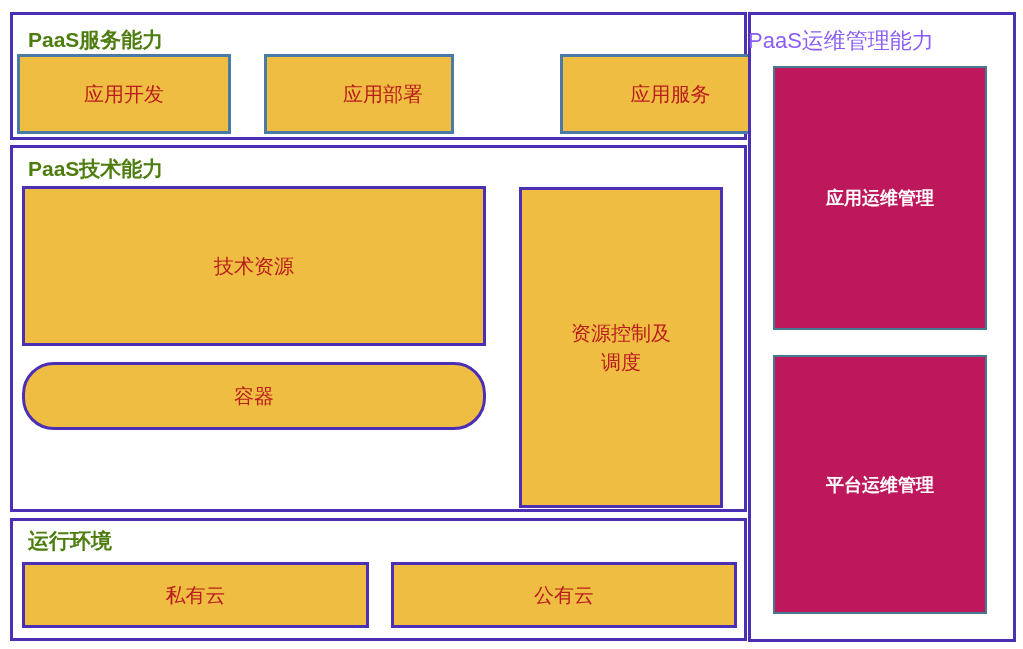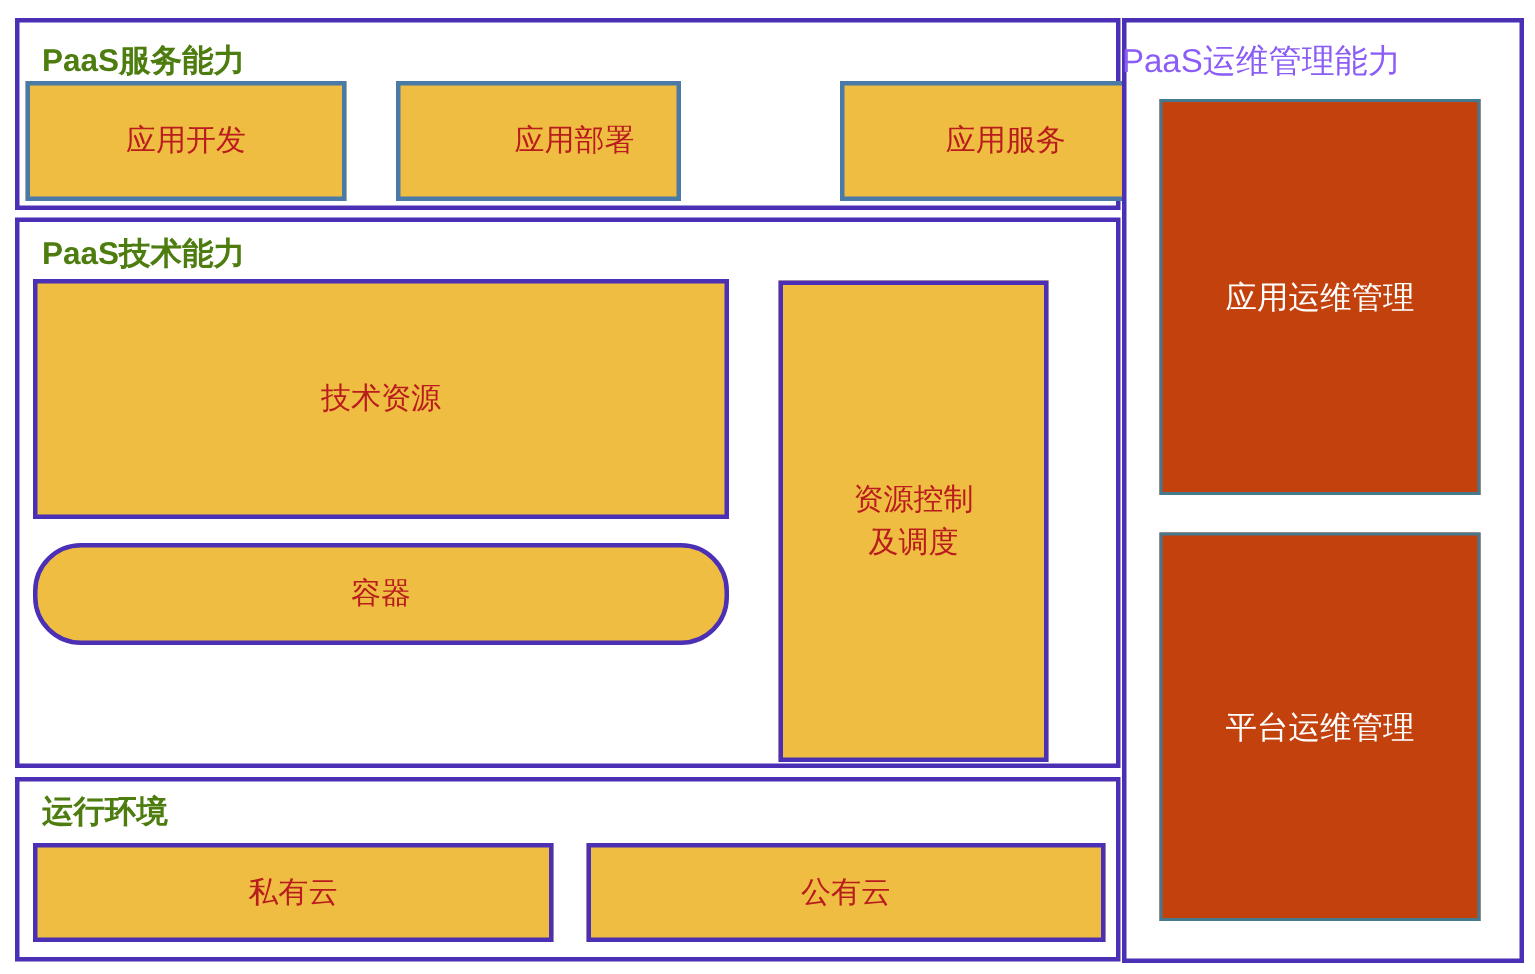--- a/index.html
+++ b/index.html
@@ -45,25 +45,25 @@
     align-items: center;
     justify-content: center;
     text-align: center;
     box-sizing: border-box;
     line-height: 1.45;
   }
   .obox.steel  { border: 3px solid #4A7BA6; }
   .obox.purple { border: 3px solid #4B2FB5; }
   .pbox {
     position: absolute;
-    background: #c2410c;
+    background: #be185d;
     border: 2px solid #44798E;
     color: #ffffff;
-    font-weight: normal;
-    font-size: 21px;
+    font-weight: bold;
+    font-size: 18px;
     display: flex;
     align-items: center;
     justify-content: center;
     text-align: center;
     box-sizing: border-box;
   }
 </style>
 </head>
 <body>
 
@@ -72,21 +72,21 @@
   <div class="section" style="left:10px; top:12px; width:737px; height:128px;"></div>
   <div class="section-title" style="left:28px; top:26px;">PaaS服务能力</div>
   <div class="obox steel" style="left:17px; top:54px; width:214px; height:80px;">应用开发</div>
   <div class="obox steel" style="left:264px; top:54px; width:190px; height:80px;padding-left:48px;">应用部署</div>
   <div class="obox steel" style="left:512px; top:54px; width:221px; height:80px;margin-left:48px;">应用服务</div>
 
   <div class="section" style="left:10px; top:145px; width:737px; height:367px;"></div>
   <div class="section-title" style="left:28px; top:155px;">PaaS技术能力</div>
   <div class="obox purple" style="left:22px; top:186px; width:464px; height:160px;">技术资源</div>
   <div class="obox purple" style="left:22px; top:362px; width:464px; height:68px;border-radius:32px;">容器</div>
-  <div class="obox purple" style="left:519px; top:187px; width:180px; height:321px; padding:0 40px;">资源控制及调度</div>
+  <div class="obox purple" style="left:519px; top:187px; width:204px; height:321px; padding:0 40px;">资源控制及调度</div>
 
   <div class="section" style="left:10px; top:518px; width:737px; height:123px;"></div>
   <div class="section-title" style="left:28px; top:527px;">运行环境</div>
   <div class="obox purple" style="left:22px; top:562px; width:347px; height:66px;">私有云</div>
   <div class="obox purple" style="left:391px; top:562px; width:346px; height:66px;">公有云</div>
 
   <div class="section" style="left:748px; top:12px; width:268px; height:630px;"></div>
   <div class="panel-title" style="left:748px; top:26px; width:268px;">PaaS运维管理能力</div>
   <div class="pbox" style="left:773px; top:66px; width:214px; height:264px;">应用运维管理</div>
   <div class="pbox" style="left:773px; top:355px; width:214px; height:259px;">平台运维管理</div>

